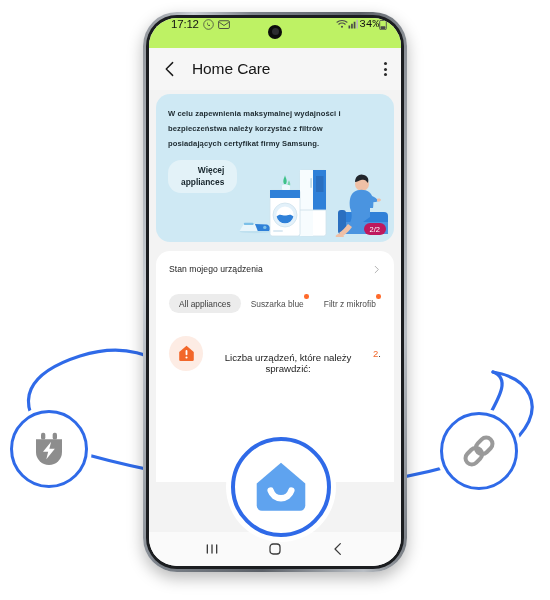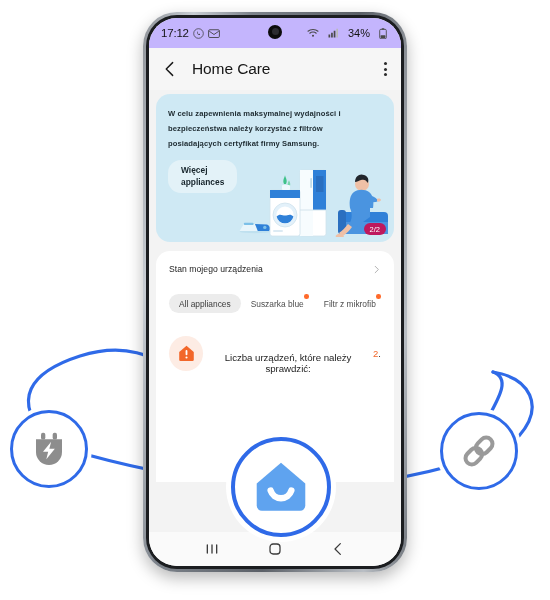--- a/index.html
+++ b/index.html
@@ -35,28 +35,28 @@
     width: 100%; height: 100%;
     border-radius: 28px;
     background: #f3f3f3;
     overflow: hidden;
     display: flex; flex-direction: column;
   }
 
   
   .statusbar {
     height: 30px; flex: none;
-    display: flex; align-items: center; justify-content: space-between;
-    padding: 0 14px 0 12px;
-    background: #c4b5fd;
+    display: flex; align-items: flex-start; justify-content: space-between;
+    padding: 0 14px 0 22px;
+    background: #bef264;
     position: relative;
   }
   .sb-left { display:flex; align-items:center; gap:4px; }
   .sb-time { font-size: 11.5px; color:#141414; letter-spacing:-.2px; }
-  .sb-right { display:flex; align-items:center; gap:9px; }
+  .sb-right { display:flex; align-items:center; gap:0;font-family:Liberation Mono, monospace; }
   .sb-batt { font-size: 11px; color:#141414; }
   .punch {
     position:absolute; left:50%; top:7px; transform:translateX(-50%);
     width:14px; height:14px; border-radius:50%;
     background:#0c0c0c;
   }
   .punch::after{ content:""; position:absolute; left:3.5px; top:3px; width:7px;height:7px;border-radius:50%;background:#2c2c30;}
 
   
   .apphdr {
@@ -86,21 +86,21 @@
   }
   .banner p {
     font-size: 7.6px; line-height: 1.95; font-weight:700; color:#1d2a30;
     letter-spacing:.1px; max-width: 205px;
   }
   .more-btn {
     margin-top: 9px;
     display:inline-flex; align-items:center; justify-content:center;
     background:#e3f2f8; border-radius:13px;
     padding: 5px 13px;
-    font-size: 8.4px; font-weight:700; color:#16242b; line-height:1.35; text-align:left;
+    font-size: 8.4px; font-weight:700; color:#16242b; line-height:1.35; text-align:right;
     min-width: 66px;
   }
   .illus { position:absolute; right:2px; bottom:0px; width: 136px; height: 78px; }
   .vac { position:absolute; left: 78px; bottom: 8px; width: 42px; height: 16px; }
   .pagebadge {
     position:absolute; right:8px; bottom:7px;
     background:#be185d; color:#fff;
     font-size:7.5px; font-weight:400;
     border-radius: 7px; padding: 1.5px 6px;
   }

